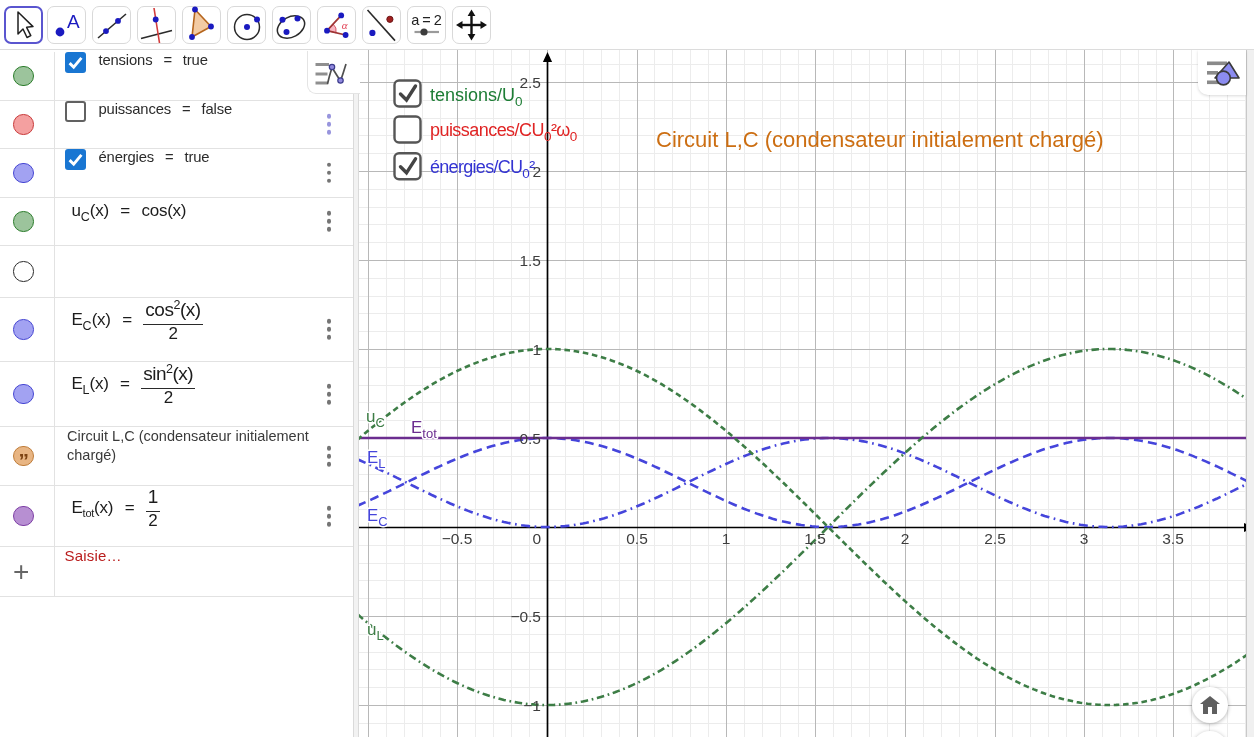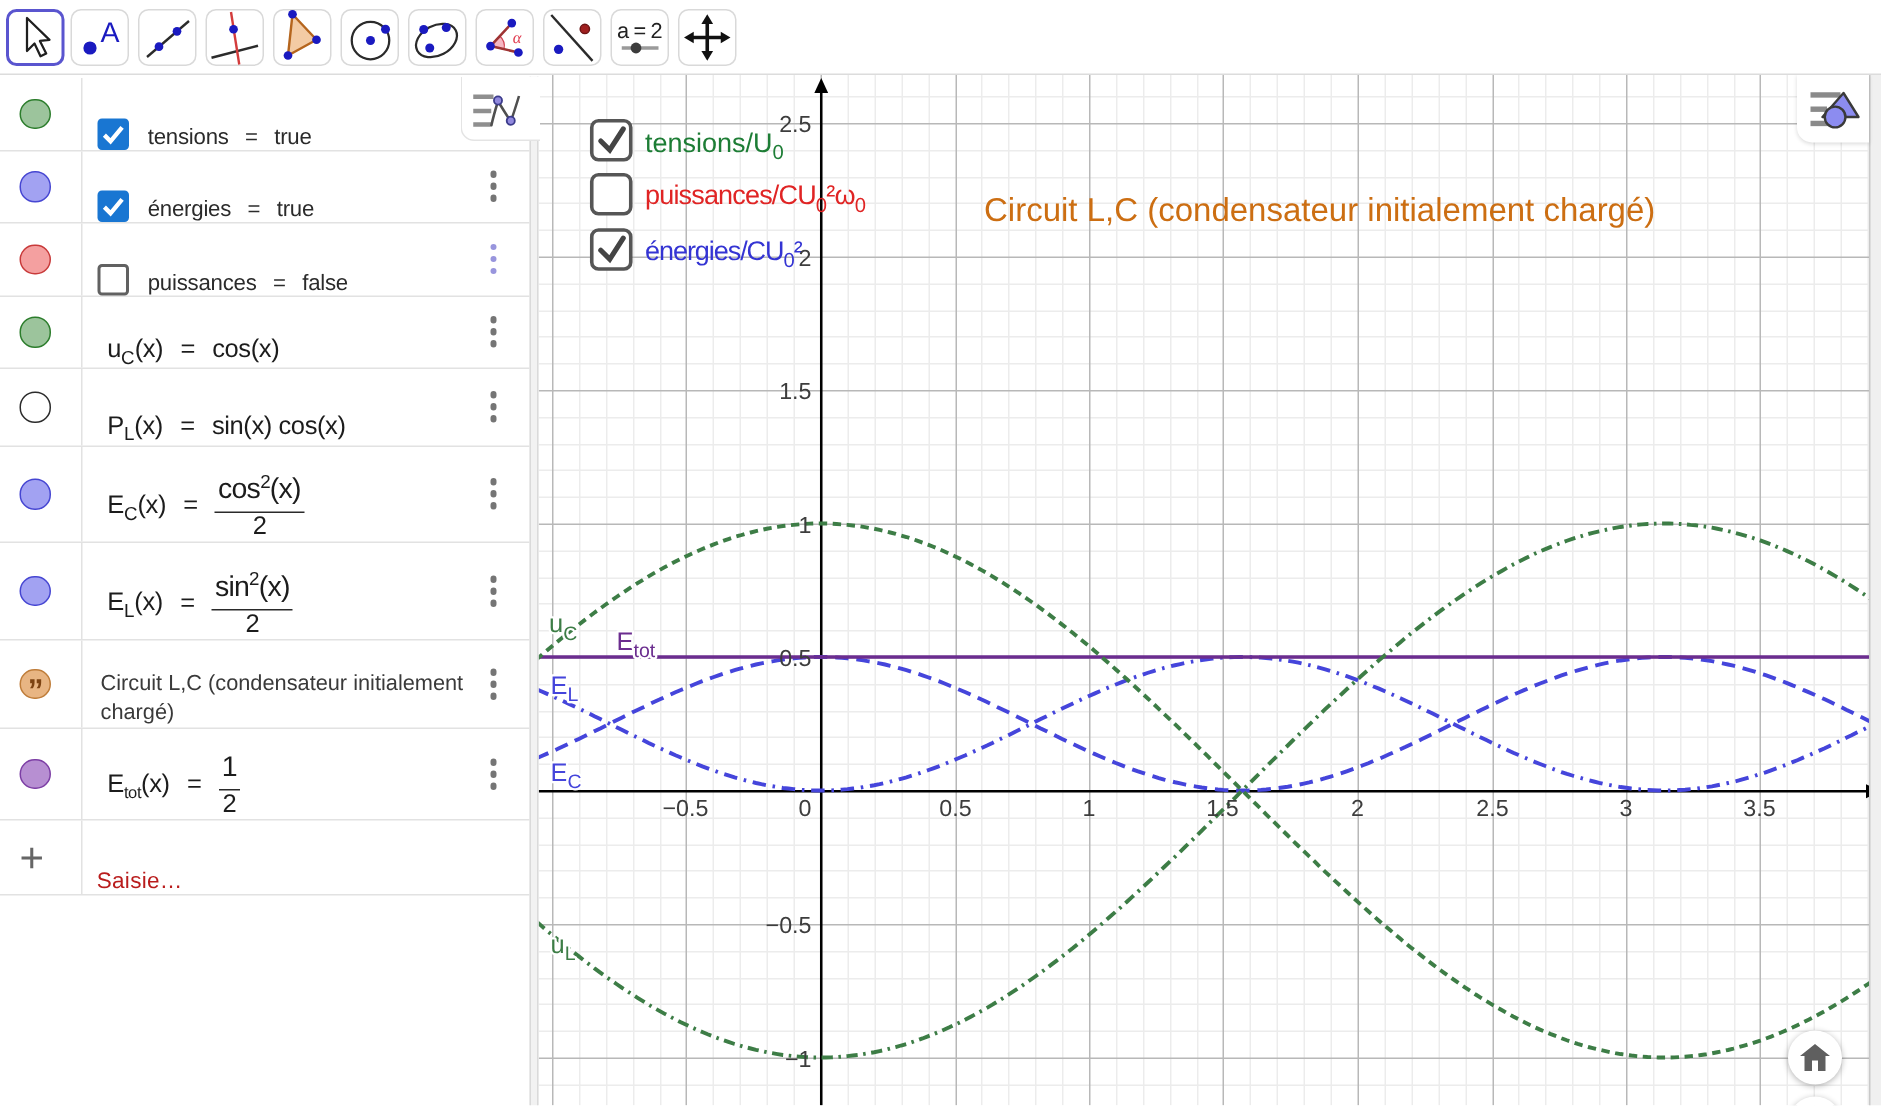--- a/index.html
+++ b/index.html
@@ -6,21 +6,21 @@
 #app { position:relative; width:1254px; height:737px; }
 #toolbar { position:absolute; left:0; top:0; width:1254px; height:50px; background:#fff; border-bottom:1px solid #dcdcdc; }
 .tbtn { position:absolute; top:6px; width:39px; height:38px; background:#fff; border:1px solid #d9d9d9; border-radius:7px; }
 .tbtn.sel { border:2.5px solid #5a55cf; }
 .tbtn svg { position:absolute; left:-1px; top:-1px; }
 .tbtn.sel svg { left:-2.5px; top:-2.5px; }
 #sidebar { position:absolute; left:0; top:52px; width:353px; height:675px; background:#fff; }
 .srow { position:relative; border-bottom:1px solid #e2e2e2; display:flex; }
 .srow.eq1 .mcol { padding-top:3px; }
 .lcol { width:54.5px; border-right:1px solid #e2e2e2; display:flex; align-items:center; justify-content:flex-start; padding-left:13px; flex:none; }
-.mcol { flex:1; display:flex; align-items:flex-end; position:relative; padding-left:10px; }
+.mcol { flex:1; display:flex; align-items:flex-start; position:relative; padding-left:10px; }
 .circ { width:20.5px; height:20.5px; border-radius:50%; border:1.8px solid; display:block; }
 .circ.qc { display:flex; align-items:center; justify-content:center; color:#7d4312; font-size:21px; font-weight:bold; line-height:0; padding-top:10px; letter-spacing:-1px; }
 .ck { margin-right:13px; display:flex; }
 .cb { width:21px; height:21px; border-radius:3px; display:block; }
 .cb.on { background:#1976d2; }
 .cb.off { background:#fff; border:2px solid #616161; }
 .txt { font-size:14.8px; color:#2b2b2b; letter-spacing:-0.15px; }
 .mtxt { font-size:17px; color:#1c1c1c; margin-left:7px; letter-spacing:-0.25px; }
 .sb { font-size:12.5px; vertical-align:-4.5px; letter-spacing:0; }
 .sb2 { font-size:11px; vertical-align:-4px; }
@@ -202,76 +202,68 @@
           <span class="ck">
             <span class="cb on"><svg width="21" height="21" viewBox="0 0 21 21">
                 <path d="M4.6,11.1 L8.7,15.2 L16.4,5.9" stroke="#fff" stroke-width="2.9" fill="none"></path>
               </svg></span>
           </span>
           <span class="txt">tensions <span class="eq">=</span> true</span>
         </div>
       </div>
 <div class="srow " style="height:48.5px">
         <div class="lcol">
+          <span class="circ" style="background:#f4a0a0;border-color:#c83a3a"></span>
+        </div>
+        <div class="mcol">
+          <span class="ck">
+            <span class="cb off"></span>
+          </span>
+          <span class="txt">puissances <span class="eq">=</span> false</span>
+          <span class="dots">
+            <i style="background:#9895dd"></i>
+            <i style="background:#9895dd"></i>
+            <i style="background:#9895dd"></i>
+          </span>
+        </div>
+      </div>
+<div class="srow " style="height:48.5px">
+        <div class="lcol">
           <span class="circ" style="background:#a2a2f2;border-color:#4646d2"></span>
         </div>
         <div class="mcol">
           <span class="ck">
             <span class="cb on"><svg width="21" height="21" viewBox="0 0 21 21">
                 <path d="M4.6,11.1 L8.7,15.2 L16.4,5.9" stroke="#fff" stroke-width="2.9" fill="none"></path>
               </svg></span>
           </span>
           <span class="txt">énergies <span class="eq">=</span> true</span>
           <span class="dots">
             <i style="background:#757575"></i>
             <i style="background:#757575"></i>
             <i style="background:#757575"></i>
           </span>
         </div>
       </div>
-<div class="srow " style="height:48.5px">
-        <div class="lcol">
-          <span class="circ" style="background:#f4a0a0;border-color:#c83a3a"></span>
-        </div>
-        <div class="mcol">
-          <span class="ck">
-            <span class="cb off"></span>
-          </span>
-          <span class="txt">puissances <span class="eq">=</span> false</span>
-          <span class="dots">
-            <i style="background:#9895dd"></i>
-            <i style="background:#9895dd"></i>
-            <i style="background:#9895dd"></i>
-          </span>
-        </div>
-      </div>
 <div class="srow eq1" style="height:48.5px">
         <div class="lcol">
           <span class="circ" style="background:#9cc49c;border-color:#2c7d2c"></span>
         </div>
         <div class="mcol">
           <span class="mtxt">u<span class="sb">C</span>(x) <span class="eq">=</span> cos(x)</span>
           <span class="dots">
             <i style="background:#757575"></i>
             <i style="background:#757575"></i>
             <i style="background:#757575"></i>
           </span>
         </div>
       </div>
 <div class="srow eq1" style="height:51.5px">
         <div class="lcol">
           <span class="circ" style="background:#fff;border-color:#2b2b2b"></span>
-        </div>
-        <div class="mcol">
-          <span class="mtxt">P<span class="sb">L</span>(x) <span class="eq">=</span> sin(x)  cos(x)</span>
-          <span class="dots">
-            <i style="background:#757575"></i>
-            <i style="background:#757575"></i>
-            <i style="background:#757575"></i>
-          </span>
         </div>
       </div>
 <div class="srow " style="height:64.5px">
         <div class="lcol">
           <span class="circ" style="background:#a2a2f2;border-color:#4646d2"></span>
         </div>
         <div class="mcol">
           <span class="mtxt">E<span class="sb">C</span>(x) <span class="eq">=</span> <span class="frac"><span class="num">cos<sup>2</sup>(x)</span><span class="den">2</span></span></span>
           <span class="dots">
             <i style="background:#757575"></i>

